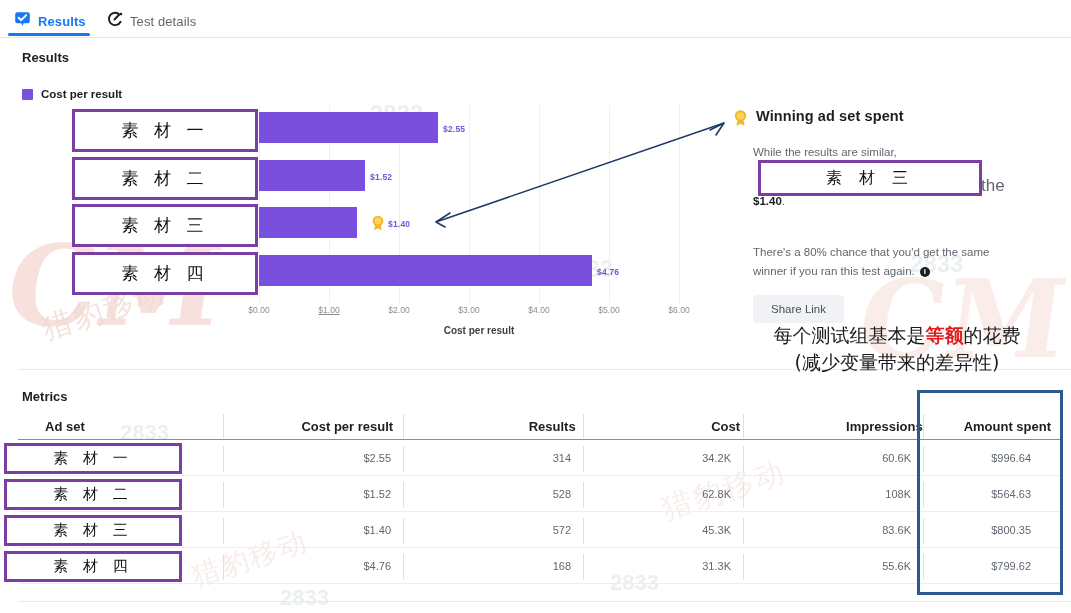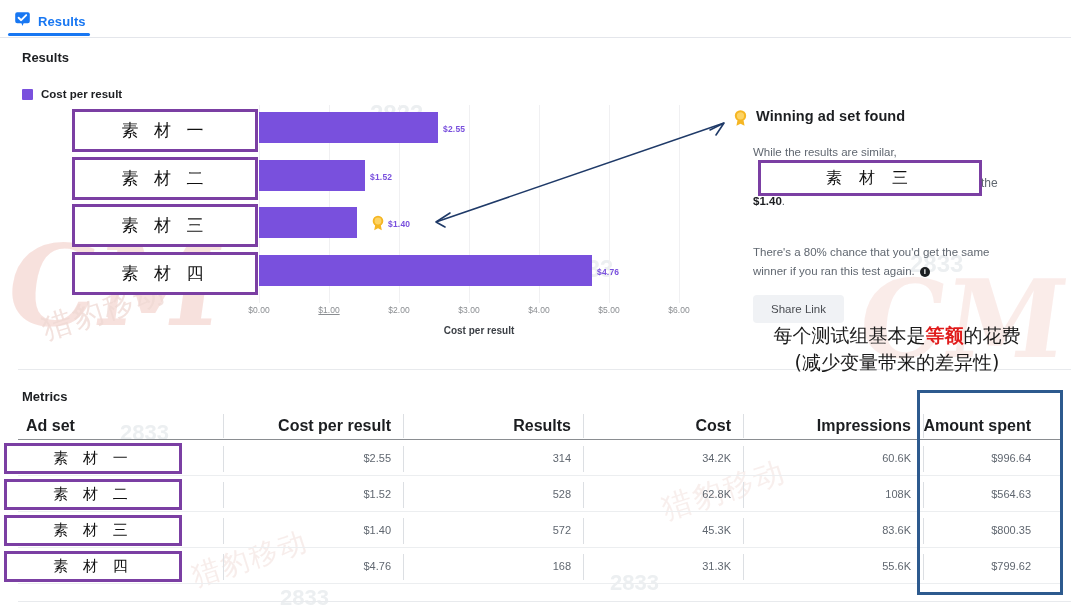--- a/index.html
+++ b/index.html
@@ -75,42 +75,42 @@
     margin-top:14px;margin-left:20px;display:inline-block;
     background:#f0f2f5;color:#4a4d52;font-size:11.5px;
     padding:8px 18px;border-radius:4px;cursor:pointer;border:none;
     font-family:"Liberation Sans",sans-serif;
   }
   .winner-namebox{
     position:absolute;left:758px;top:160px;width:218px;height:30px;
     background:#fff;border:3px solid #7b3fa3;display:flex;align-items:center;justify-content:center;z-index:8;
   }
   .winner-namebox span{font-family:"DejaVu Sans",sans-serif;font-size:16px;color:#111;letter-spacing:6px;}
-  .winner-the{position:absolute;left:981px;top:176px;font-size:12px;color:#606770;z-index:8;}
+  .winner-the{position:absolute;left:981px;top:176px;font-size:17px;color:#606770;z-index:8;}
 
   
   .cn-note{
     position:absolute;left:723px;top:322px;width:348px;z-index:9;
     font-family:"DejaVu Sans",sans-serif;font-size:19px;color:#1a1a1a;
     line-height:27px;text-align:center;
   }
   .cn-note .hl{color:#e01b1b;font-weight:bold;}
 
   
   .divider{position:absolute;left:18px;top:369px;width:1053px;height:1px;background:#e8eaed;z-index:2;}
   .divider-bottom{position:absolute;left:18px;top:601px;width:1053px;height:1px;background:#e8eaed;z-index:2;}
 
   
   .table{position:absolute;left:18px;top:412px;width:1045px;z-index:3;}
   .trow{display:flex;height:36px;align-items:center;position:relative;}
   .thead{height:28px;}
   .thead:after{content:"";position:absolute;left:0;bottom:0;width:1045px;height:1px;background:#8a8d91;}
   .trow.body:after{content:"";position:absolute;left:0;bottom:0;width:1045px;height:1px;background:#eceef0;}
   .cell{font-size:11px;color:#606770;box-sizing:border-box;padding-right:12px;text-align:right;}
-  .thead .cell{font-size:16px;font-weight:bold;color:#1c1e21;}
+  .thead .cell{font-size:13px;font-weight:bold;color:#1c1e21;margin-left:19px;}
   .c-adset{width:205px;text-align:left;padding-left:8px;padding-right:0;}
   .c-cpr{width:180px;}
   .c-res{width:180px;}
   .c-reach{width:160px;}
   .c-imp{width:180px;}
   .c-spent{width:120px;}
   .vsep{position:absolute;top:2px;width:1px;height:24px;background:#dcdfe3;}
 
   
   .tbox{
@@ -148,20 +148,30 @@
     <div class="tab tab-results">
       <span style="display:inline-block;">
         <svg width="17" height="17" viewBox="0 0 17 17">
           <path d="M3.2 1.2 H13.8 A2 2 0 0 1 15.8 3.2 V10.2 A2 2 0 0 1 13.8 12.2 H9.6 L8.5 15 L7.4 12.2 H3.2 A2 2 0 0 1 1.2 10.2 V3.2 A2 2 0 0 1 3.2 1.2 Z" fill="#1877f2"></path>
           <path d="M4.6 6.7 L7.2 9.2 L12.2 4.1" stroke="#ffffff" stroke-width="1.9" fill="none" stroke-linecap="round" stroke-linejoin="round"></path>
         </svg>
       </span>
       <span class="tab-label">Results</span>
     </div>
 
+    <div class="tab tab-details">
+      <span style="display:inline-block;">
+        <svg width="17" height="17" viewBox="0 0 17 17">
+          <path d="M13.6 3.6 A6.2 6.2 0 1 0 14.6 10.8" stroke="#1c1e21" stroke-width="1.9" fill="none" stroke-linecap="round"></path>
+          <path d="M8.5 8.5 L12.8 4.0" stroke="#1c1e21" stroke-width="1.9" fill="none" stroke-linecap="round"></path>
+          <circle cx="15.0" cy="3.0" r="1.3" fill="#1c1e21"></circle>
+        </svg>
+      </span>
+      <span class="tab-label">Test details</span>
+    </div>
 
     <div class="tab-underline"></div>
   </div>
 
   <div class="sect-title" style="left:22px;top:50px;">Results</div>
 
   <div class="legend">
     <span class="legend-swatch"></span>
     <span class="legend-label">Cost per result</span>
   </div>
@@ -227,21 +237,21 @@
 
   <div class="winner">
     <div class="winner-head">
       <span style="display:inline-block;margin-top:1px;">
         <svg width="15" height="18" viewBox="0 0 14 16">
           <circle cx="7" cy="6" r="5.3" fill="#f5b623"></circle>
           <circle cx="7" cy="6" r="3.4" fill="#fdd363"></circle>
           <path d="M4.2 10 L3.2 15.2 L7 13.3 L10.8 15.2 L9.8 10 Z" fill="#f5b623"></path>
         </svg>
       </span>
-      <span class="winner-title">Winning ad set found</span>
+      <span class="winner-title">Winning ad set spent</span>
     </div>
 
     <div class="winner-body">
       <div>While the results are similar,</div>
       <div style="height:30px;"></div>
       <div><b>$1.40</b><span>.</span></div>
       <div class="winner-p2">There's a 80% chance that you'd get the same</div>
       <div>
         <span>winner if you ran this test again.</span>
         <span class="info-ico">i</span>

